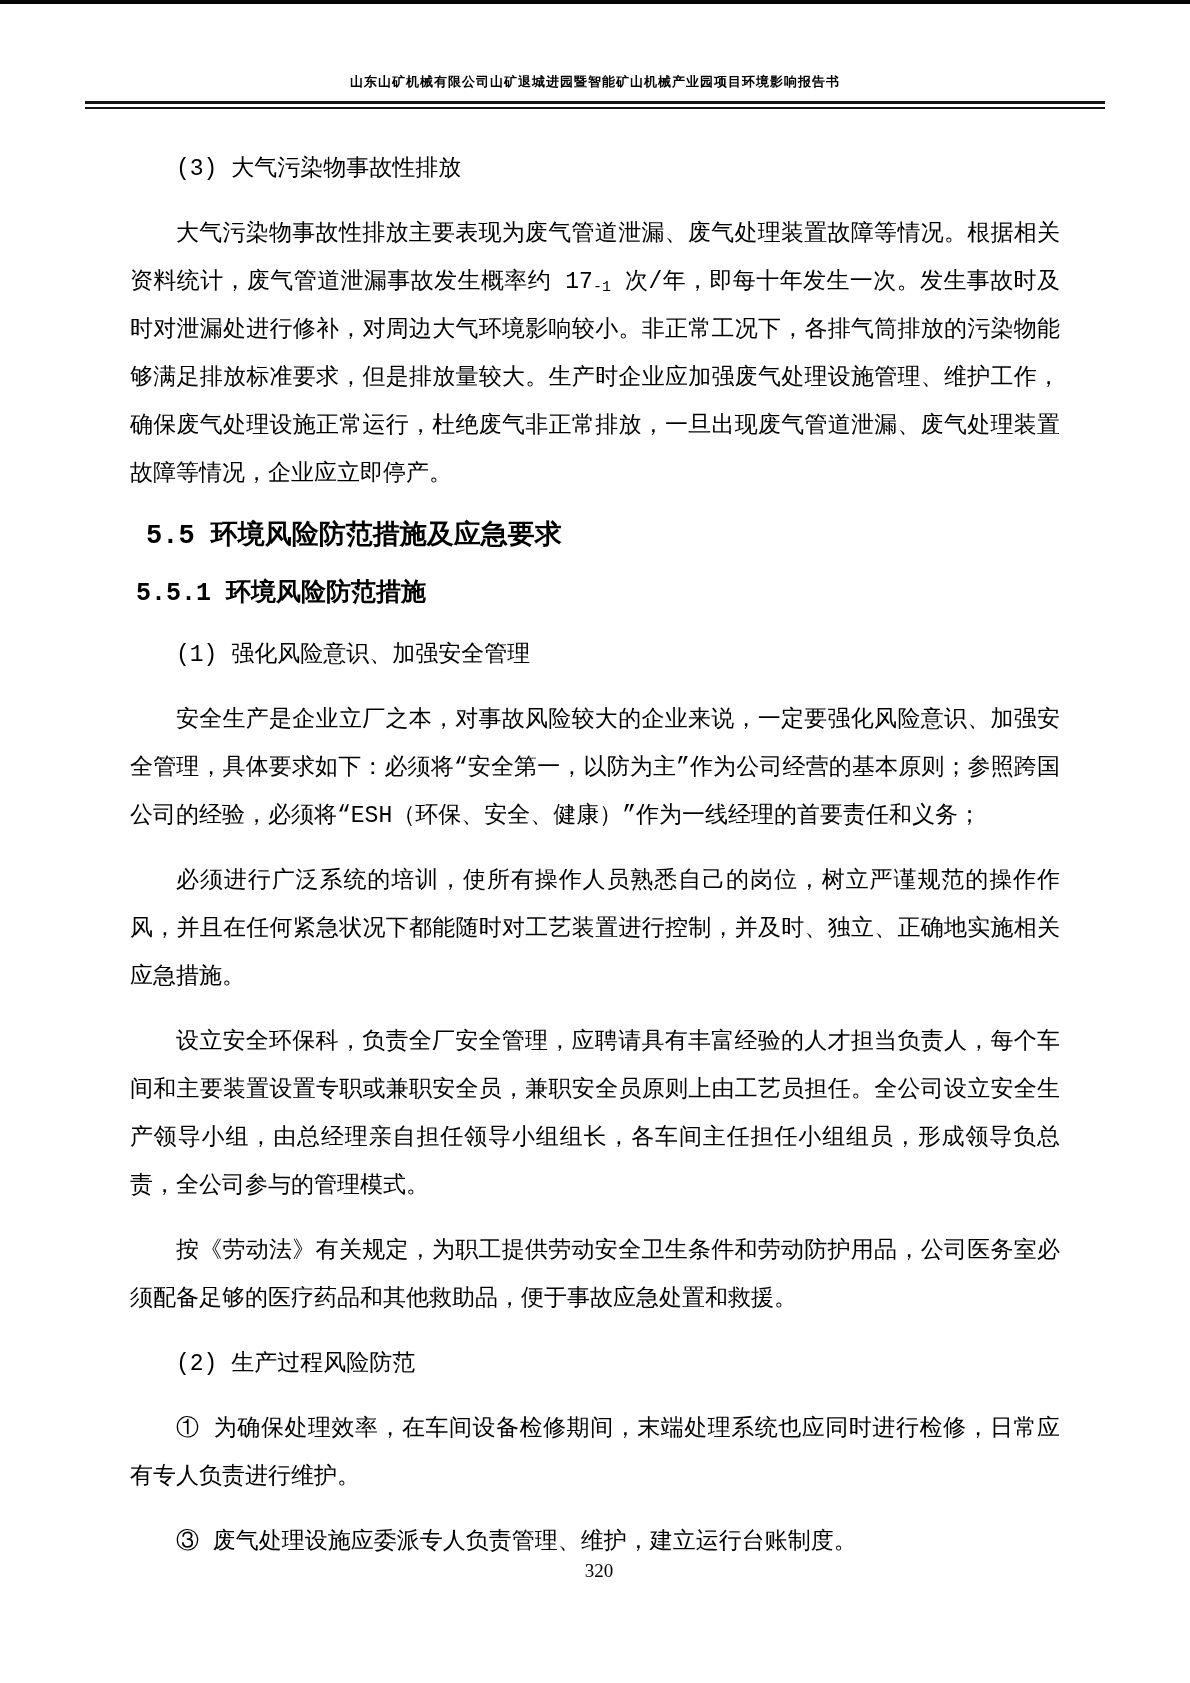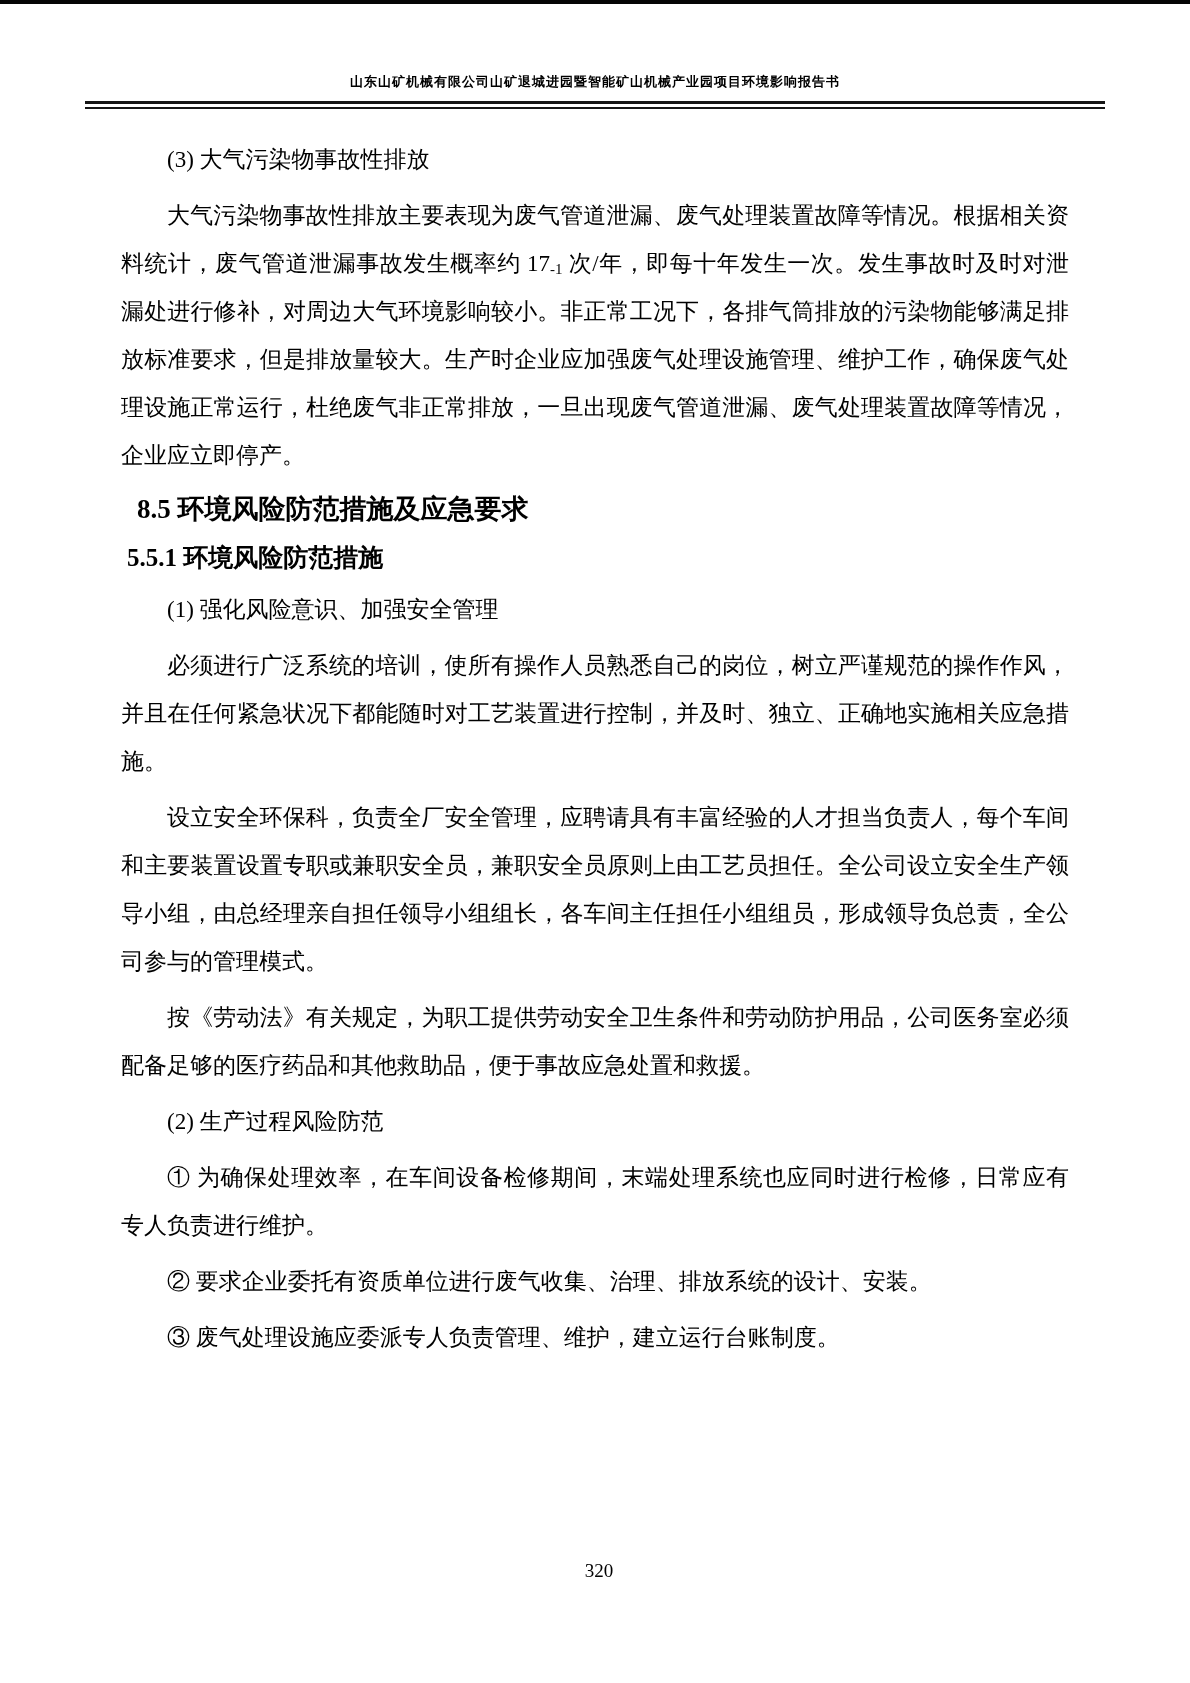--- a/index.html
+++ b/index.html
@@ -36,21 +36,21 @@
   }
 
   .doc-body {
     position: absolute; top: 128px; left: 113px; width: 964px;
     font-size: 23px;
     line-height: 48px;
     text-align: justify;
     text-justify: inter-character;
     font-weight: 500;
   }
-  .doc-body p { margin: 8px; }
+  .doc-body p { margin: 17px; font-family: Liberation Mono, monospace; }
   .para { text-indent: 2em; }
   .sub-heading { text-indent: 2em; text-align: left; }
 
   .h-major {
     font-size: 27px;
     font-weight: 700;
     line-height: 42px;
     margin: 10px 0 0 0;
     text-indent: 16px;
     text-align: left;
@@ -86,39 +86,39 @@
     <div class="doc-header-title">山东山矿机械有限公司山矿退城进园暨智能矿山机械产业园项目环境影响报告书</div>
     <div class="doc-header-rule"></div>
   </div>
 
   <div class="doc-body">
 
     <p class="sub-heading">(3) 大气污染物事故性排放</p>
 
     <p class="para"><span>大气污染物事故性排放主要表现为废气管道泄漏、废气处理装置故障等情况。根据相关资料统计，废气管道泄漏事故发生概率约 17</span><sub class="exp">-1</sub><span> 次/年，即每十年发生一次。发生事故时及时对泄漏处进行修补，对周边大气环境影响较小。非正常工况下，各排气筒排放的污染物能够满足排放标准要求，但是排放量较大。生产时企业应加强废气处理设施管理、维护工作，确保废气处理设施正常运行，杜绝废气非正常排放，一旦出现废气管道泄漏、废气处理装置故障等情况，企业应立即停产。</span></p>
 
-    <p class="h-major">8.5 环境风险防范措施及应急要求</p>
+    <p class="h-major">5.5 环境风险防范措施及应急要求</p>
 
     <p class="h-minor">5.5.1 环境风险防范措施</p>
 
     <p class="sub-heading">(1) 强化风险意识、加强安全管理</p>
 
+    <p class="para">安全生产是企业立厂之本，对事故风险较大的企业来说，一定要强化风险意识、加强安全管理，具体要求如下：必须将“安全第一，以防为主”作为公司经营的基本原则；参照跨国公司的经验，必须将“ESH（环保、安全、健康）”作为一线经理的首要责任和义务；</p>
 
     <p class="para">必须进行广泛系统的培训，使所有操作人员熟悉自己的岗位，树立严谨规范的操作作风，并且在任何紧急状况下都能随时对工艺装置进行控制，并及时、独立、正确地实施相关应急措施。</p>
 
     <p class="para">设立安全环保科，负责全厂安全管理，应聘请具有丰富经验的人才担当负责人，每个车间和主要装置设置专职或兼职安全员，兼职安全员原则上由工艺员担任。全公司设立安全生产领导小组，由总经理亲自担任领导小组组长，各车间主任担任小组组员，形成领导负总责，全公司参与的管理模式。</p>
 
     <p class="para">按《劳动法》有关规定，为职工提供劳动安全卫生条件和劳动防护用品，公司医务室必须配备足够的医疗药品和其他救助品，便于事故应急处置和救援。</p>
 
     <p class="sub-heading">(2) 生产过程风险防范</p>
 
 
     <p class="para">① 为确保处理效率，在车间设备检修期间，末端处理系统也应同时进行检修，日常应有专人负责进行维护。</p>
 
-    <p class="para">② 要求企业委托有资质单位进行废气收集、治理、排放系统的设计、安装。</p>
 
     <p class="para">③ 废气处理设施应委派专人负责管理、维护，建立运行台账制度。</p>
 
   </div>
 
   <div class="page-footer">
     <span>320</span>
   </div>
 
 </div>

